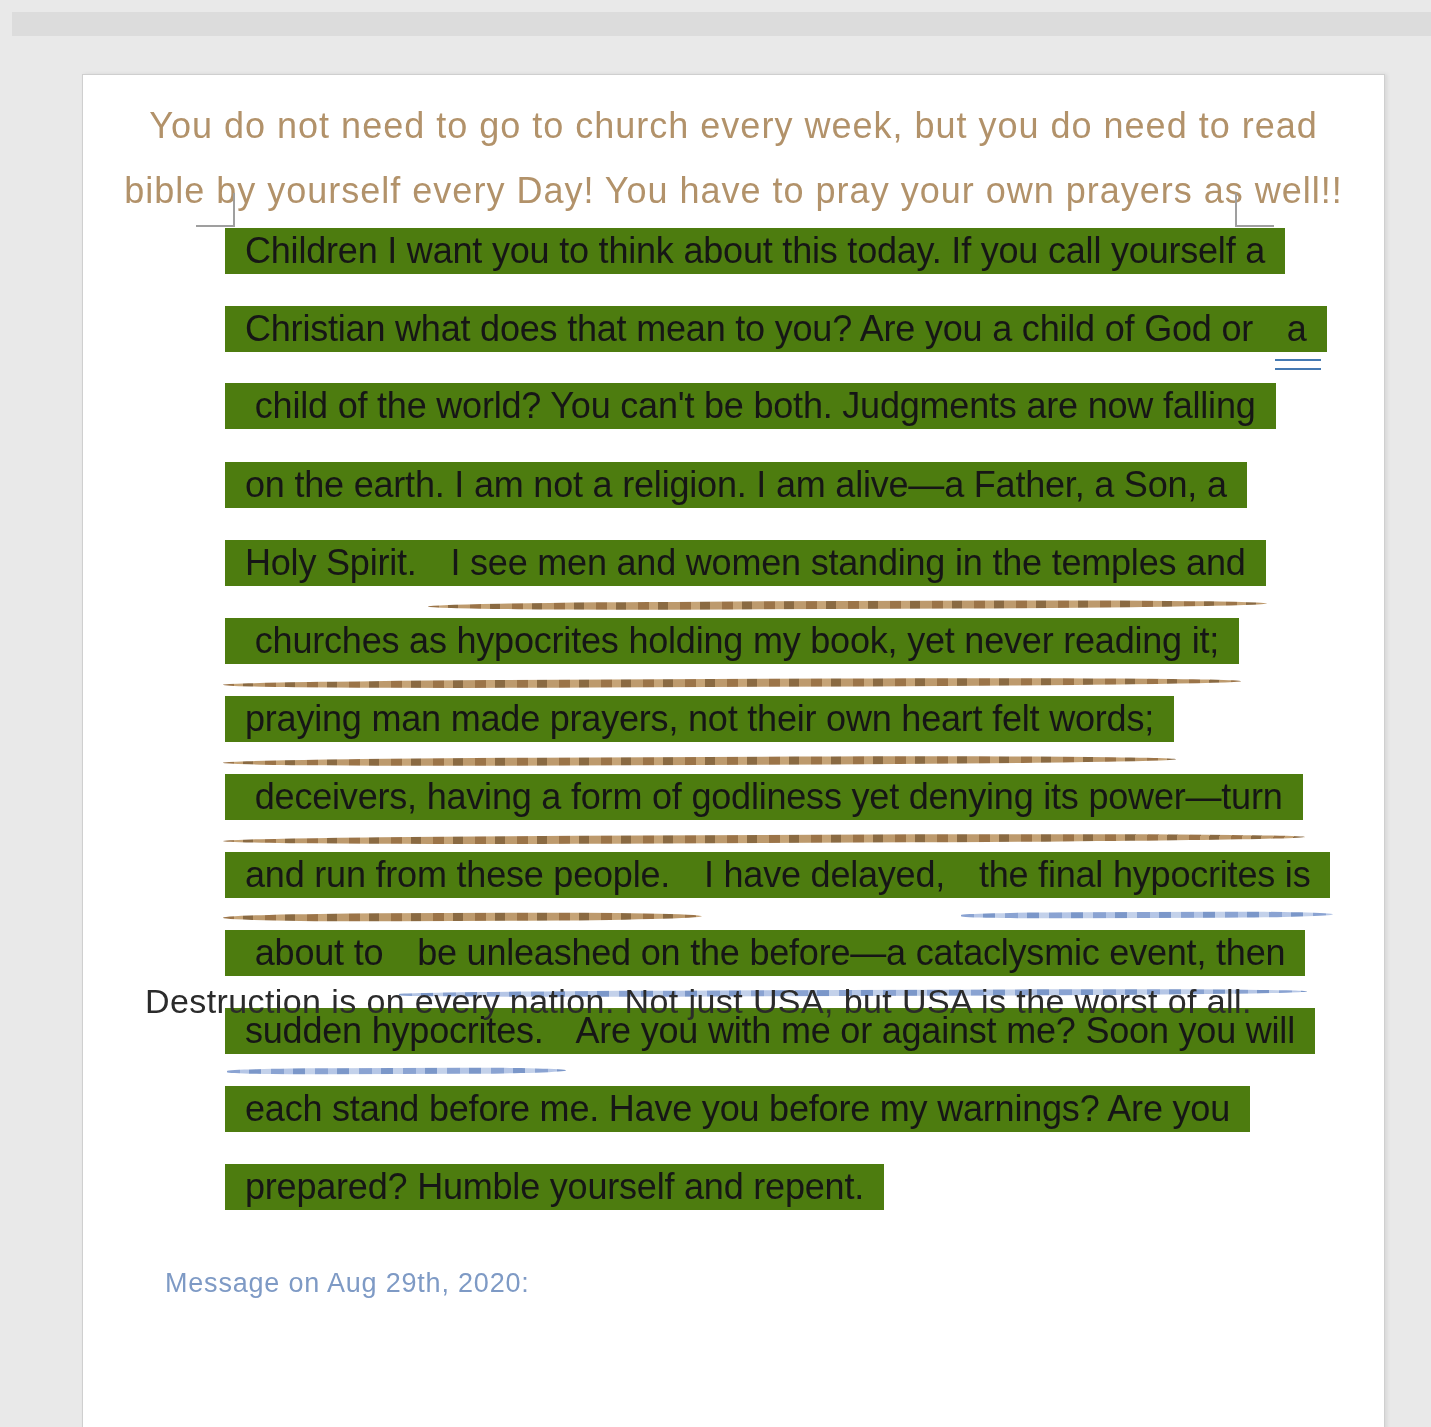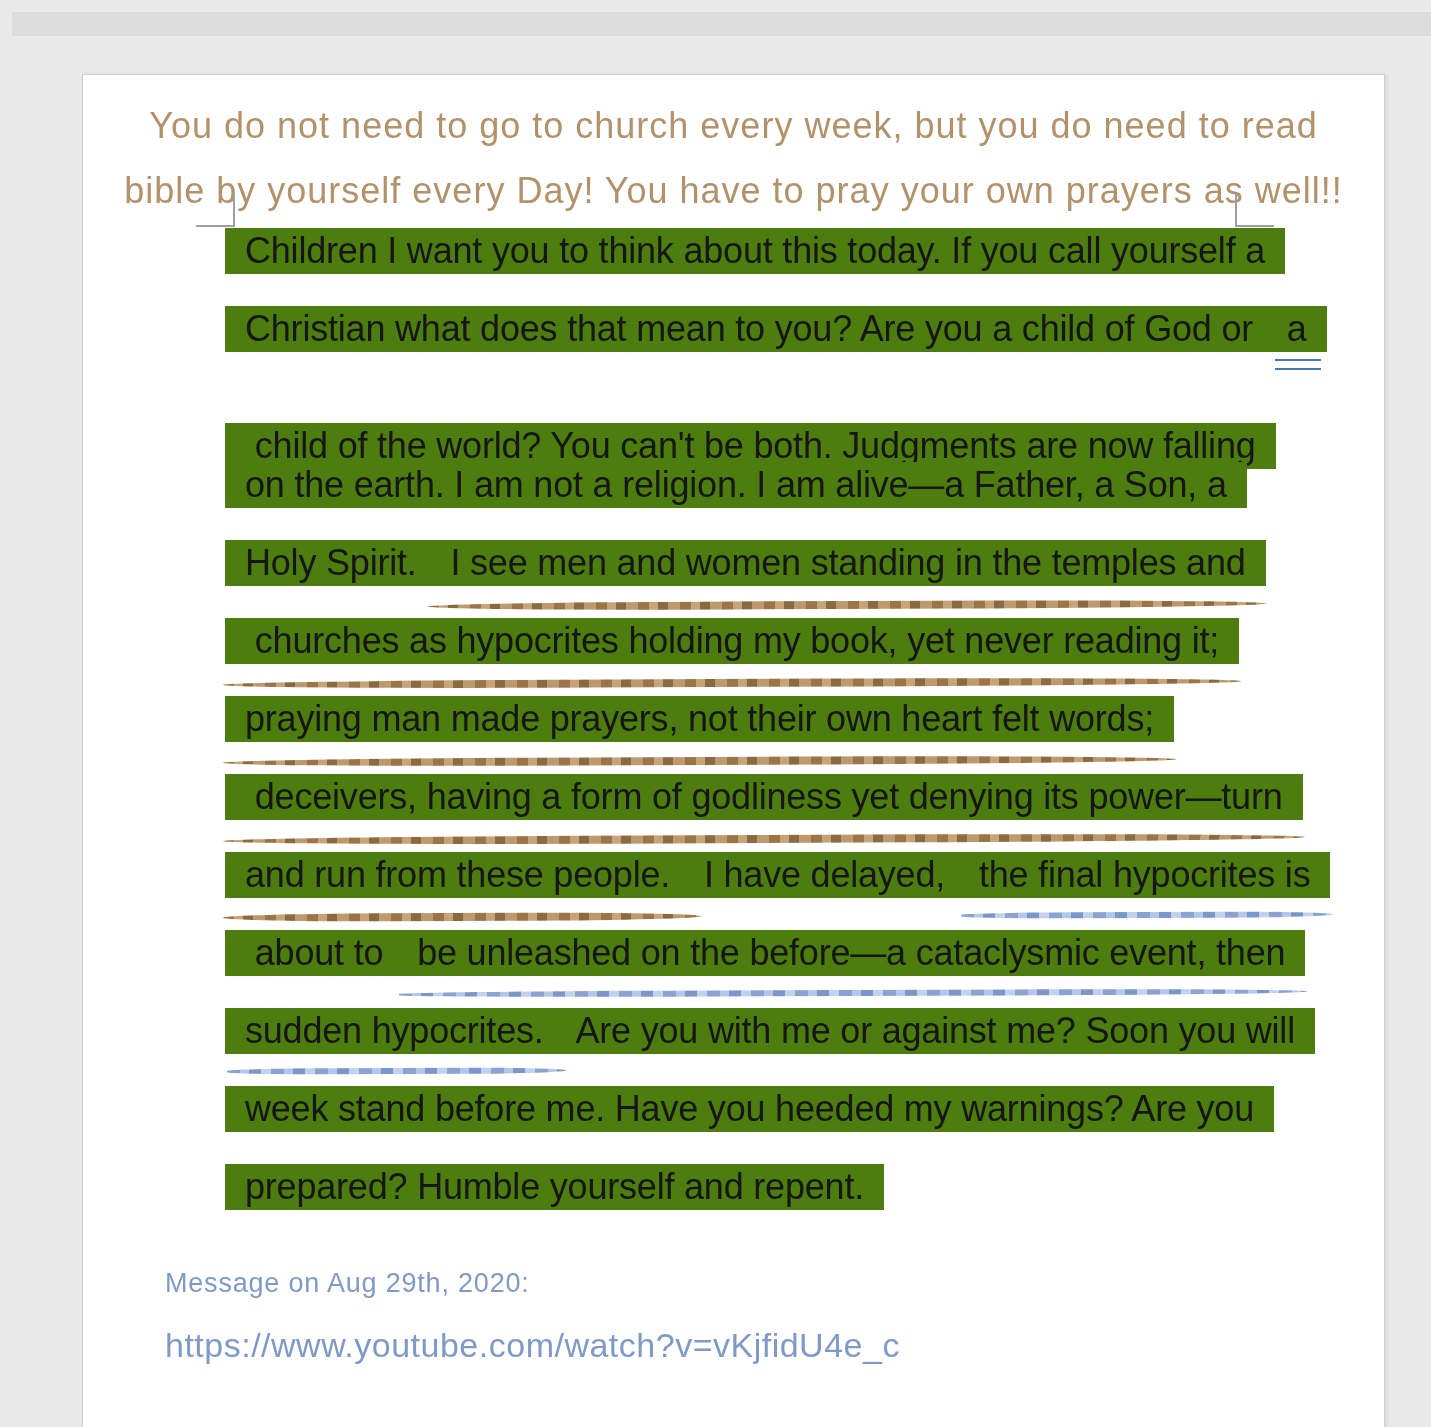--- a/index.html
+++ b/index.html
@@ -109,30 +109,30 @@
 <div class="page">
 
   <div class="header-quote"><span>You do not need to go to church every week, but you do need to read</span><br><span>bible by yourself every Day! You have to pray your own prayers as well!!</span></div>
 
   <div class="frame-corner left"></div>
   <div class="frame-corner right"></div>
 
   <div id="body-lines">
       <div class="body-line" style="top: 153px;"><span class="seg">Children I want you to think about this today. If you call yourself a</span></div>
       <div class="body-line" style="top: 231px;"><span class="seg">Christian what does that mean to you? Are you a child of God or </span><span class="seg u-grammar">a</span></div>
-      <div class="body-line" style="top: 308px; margin-top: 40px;"><span class="seg"> child of the world? You can't be both. Judgments are now falling</span></div>
+      <div class="body-line" style="top: 308px;"><span class="seg"> child of the world? You can't be both. Judgments are now falling</span></div>
       <div class="body-line" style="top: 387px;"><span class="seg">on the earth. I am not a religion. I am alive—a Father, a Son, a</span></div>
       <div class="body-line" style="top: 465px;"><span class="seg">Holy Spirit. </span><span class="seg u-tan">I see men and women standing in the temples and</span></div>
       <div class="body-line" style="top: 543px;"><span class="seg u-tan"> churches as hypocrites holding my book, yet never reading it;</span></div>
       <div class="body-line" style="top: 621px;"><span class="seg u-tan">praying man made prayers, not their own heart felt words;</span></div>
       <div class="body-line" style="top: 699px; text-align: center;"><span class="seg u-tan"> deceivers, having a form of godliness yet denying its power—turn</span></div>
       <div class="body-line" style="top: 777px;"><span class="seg u-tan">and run from these people. </span><span class="seg">I have delayed, </span><span class="seg u-blue">the final hypocrites is</span></div>
       <div class="body-line" style="top: 855px;"><span class="seg"> about to </span><span class="seg u-blue">be unleashed on the before—a cataclysmic event, then</span></div>
       <div class="body-line" style="top: 933px;"><span class="seg u-blue">sudden hypocrites.</span><span class="seg"> Are you with me or against me? Soon you will</span></div>
-      <div class="body-line" style="top: 1011px;"><span class="seg">week stand before me. Have you heeded my warnings? Are you</span></div>
+      <div class="body-line" style="top: 1011px;"><span class="seg">each stand before me. Have you before my warnings? Are you</span></div>
       <div class="body-line" style="top: 1089px;"><span class="seg">prepared? Humble yourself and repent.</span></div>
     </div>
 
+  <div class="overlay-line">Destruction is on every nation. Not just USA, but USA is the worst of all.</div>
 
   <div class="footer-message">Message on Aug 29th, 2020:</div>
-  <a class="footer-url" href="#">https://www.youtube.com/watch?v=vKjfidU4e_c</a>
 
 </div>
 
 </body></html>

